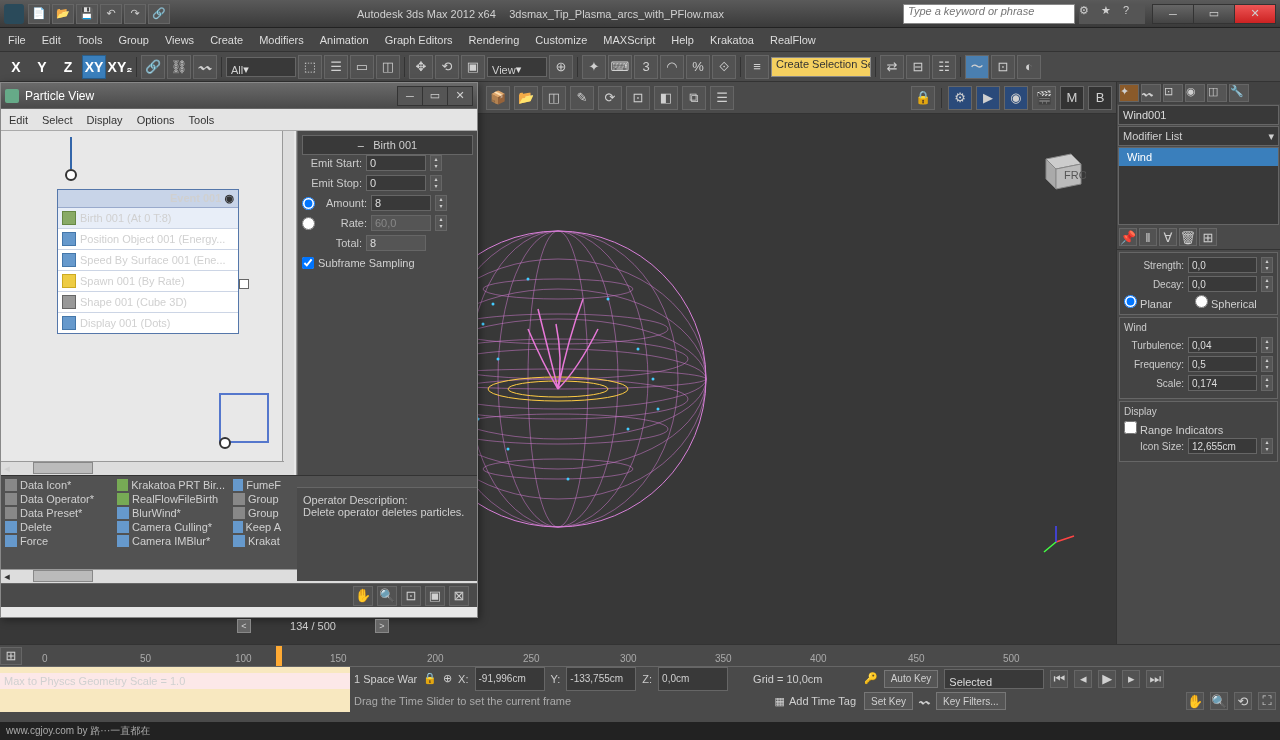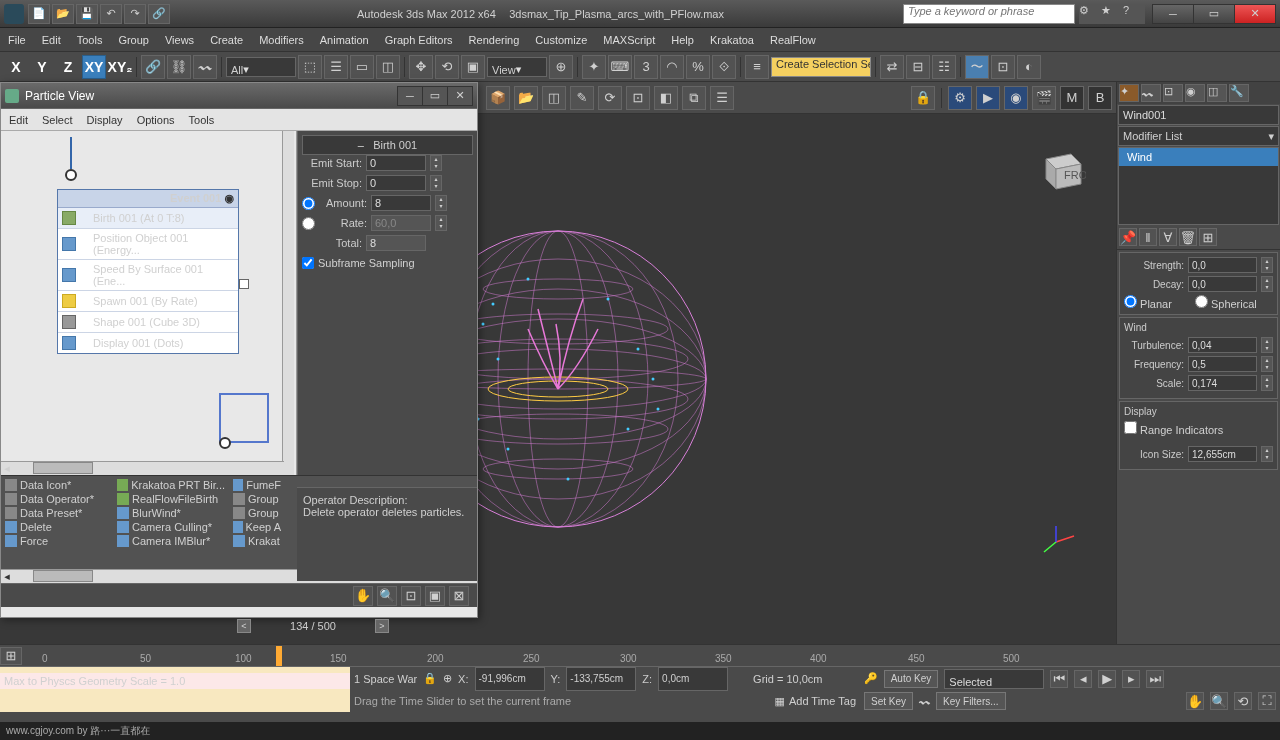--- a/index.html
+++ b/index.html
@@ -28,21 +28,21 @@
 .pv-title-text{flex:1;color:#fff;font-size:12px}
 .pv-wbtn{width:26px;height:20px;background:#555;border:1px solid #333;display:flex;align-items:center;justify-content:center;margin-left:-1px}
 .pv-menu{height:22px;background:#e4e4e4;display:flex;align-items:center;padding:0 8px;gap:14px;border-bottom:1px solid #aaa}
 .pv-menu span{color:#333}
 .pv-body{display:flex;height:344px}
 .pv-canvas{flex:1;background:#e8e8e8;position:relative;overflow:hidden;border-right:1px solid #999}
 .pv-scroll{height:14px;background:#ddd;border-top:1px solid #999;display:flex}
 .pv-scroll-thumb{width:60px;height:12px;background:#bbb;border:1px solid #888;margin-left:20px}
 .event-box{position:absolute;background:#dde4f0;border:1px solid #5577aa;width:182px}
 .event-header{background:#c8d4e8;padding:2px 4px;color:#333;font-weight:bold;border-bottom:1px solid #99aacc;text-align:right}
-.event-item{display:flex;align-items:center;padding:3px 4px;gap:17px;color:#333;border-bottom:1px solid #ccd5e5;background:#fff}
+.event-item{display:flex;align-items:center;padding:3px 4px;gap:4px;color:#333;border-bottom:1px solid #ccd5e5;background:#fff}
 .event-item:last-child{border-bottom:none}
 .ei-icon{width:14px;height:14px;background:#88aa66;border:1px solid #668844;flex-shrink:0}
 .ei-icon.blue{background:#6699cc;border-color:#4477aa}
 .ei-icon.yel{background:#eecc44;border-color:#ccaa22}
 .ei-icon.gray{background:#999;border-color:#666}
 .connector{position:absolute;width:12px;height:12px;border:2px solid #333;border-radius:50%;background:#fff}
 .pv-props{width:180px;background:#4a4a4a;border-left:1px solid #666;padding:4px}
 .pv-props-title{background:#393939;padding:3px;text-align:center;color:#ddd;border:1px solid #666;}
 .prop-row{display:flex;align-items:center;margin-bottom:4px;gap:4px}
 .prop-label{width:60px;text-align:right;color:#ccc}
@@ -526,21 +526,21 @@
         <div class="rp-input">0,174</div>
         <div class="prop-spin">
           <div>▴</div>
           <div>▾</div>
         </div>
       </div>
   </div>
   <div class="rp-section">
     <div class="rp-grp-title">Display</div>
     <label><input type="checkbox" style=""> <span>Range Indicators</span></label>
-    <div class="rp-row" style="margin-top:10px">
+    <div class="rp-row" style="margin-top:2px">
         <div class="rp-label">Icon Size:</div>
         <div class="rp-input">12,655cm</div>
         <div class="prop-spin">
           <div>▴</div>
           <div>▾</div>
         </div>
       </div>
   </div>
 </div>
 

